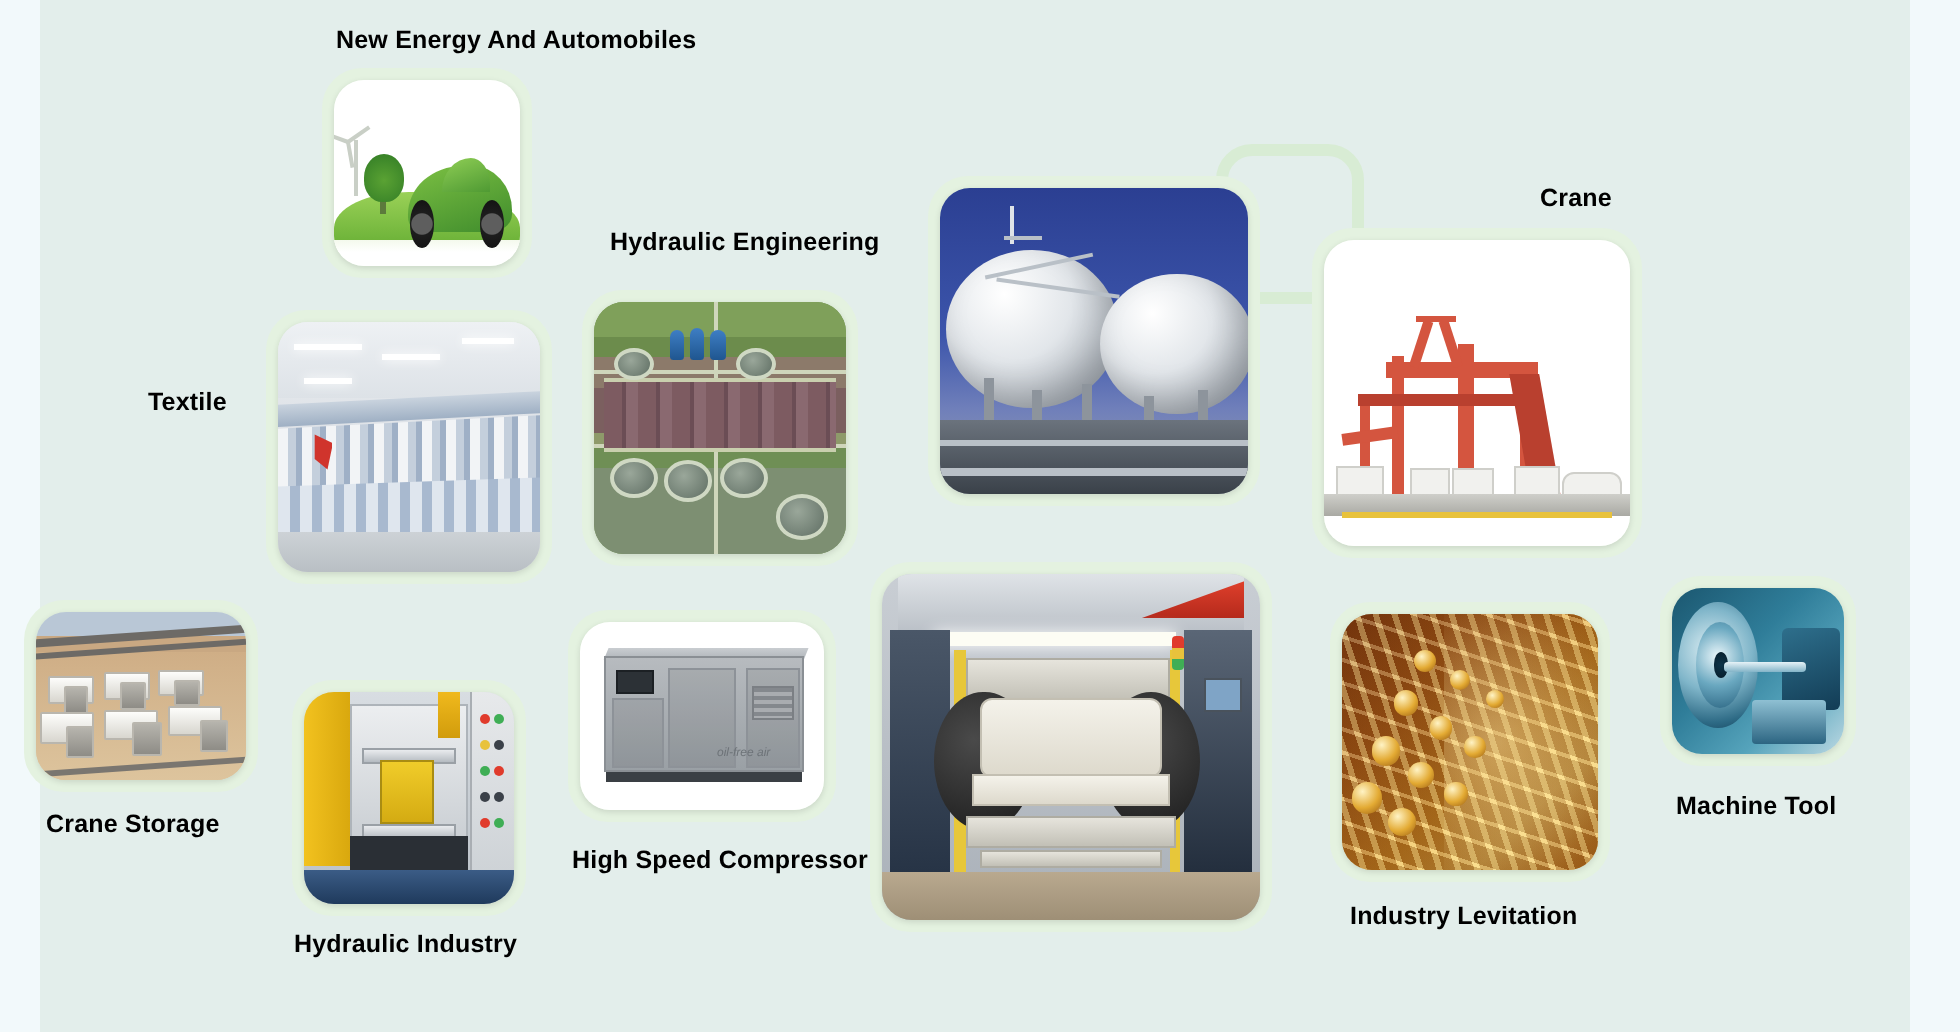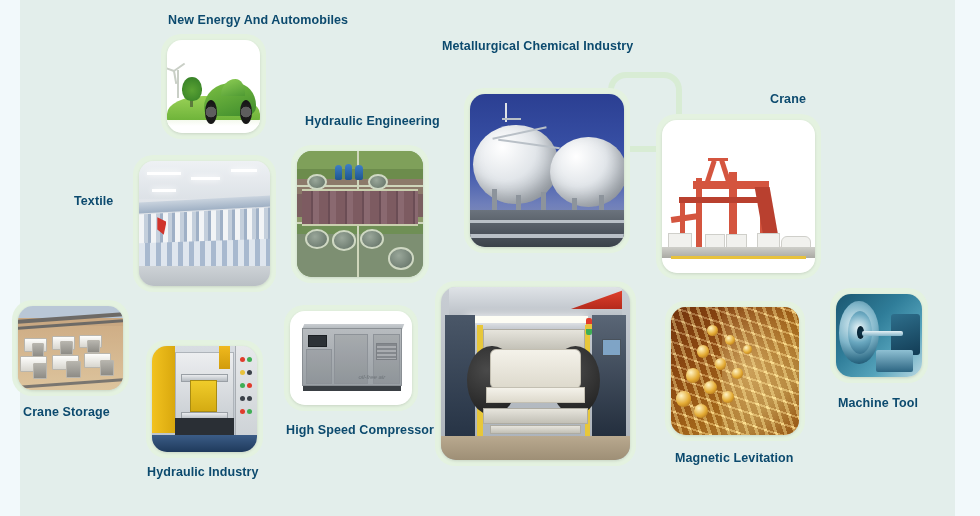--- a/index.html
+++ b/index.html
@@ -20,21 +20,21 @@
   
   .connector{position:absolute;border:6px solid #d8ecd4;border-radius:18px;background:transparent;}
 
   
   .card{position:absolute;background:#e4f2e0;border-radius:20px;padding:6px;
         box-sizing:border-box;}
   .card .thumb{width:100%;height:100%;border-radius:15px;overflow:hidden;position:relative;
         box-shadow:0 1px 3px rgba(0,0,0,.12);}
   .card .thumb>.scene{position:absolute;inset:0;}
 
-  .label{position:absolute;color:#0c4a6e;font-weight:bold;
+  .label{position:absolute;color:#000000;font-weight:bold;
          font-size:12.5px;letter-spacing:.1px;white-space:nowrap;line-height:1;}
 
   
   .ne{background:#ffffff;}
   .ne .grass{position:absolute;left:0;right:0;bottom:14%;height:26%;
     background:linear-gradient(180deg,#9ad157,#6fb43a);border-radius:40% 40% 0 0/18px 18px 0 0;}
   .ne .grass2{position:absolute;left:0;right:0;bottom:8%;height:14%;
     background:linear-gradient(180deg,#e7f3d8,#ffffff);}
   .ne .tree{position:absolute;left:16%;bottom:34%;width:22%;height:26%;
     background:radial-gradient(circle at 50% 55%,#5aa233,#2f7a25);border-radius:50% 50% 45% 45%;}
@@ -276,21 +276,20 @@
         <div class="leg" style="left:30%;top:66%;height:22%;"></div>
         <div class="leg" style="left:46%;top:64%;height:24%;"></div>
         <div class="leg" style="left:66%;top:68%;height:20%;"></div>
         <div class="leg" style="left:84%;top:66%;height:22%;"></div>
         <div class="base"></div>
         <div class="pipe" style="left:0;right:0;bottom:16%;height:3px;"></div>
         <div class="pipe" style="left:0;right:0;bottom:6%;height:4px;"></div>
       </div>
     </div>
   </div>
-  <div class="label" id="label-3" style="left: 442px; top: 40px;">Metallurgical Chemical Industry</div>
 
   <div class="card" id="card-4" style="left: 656px; top: 114px; width: 165px; height: 165px;">
     <div class="thumb">
       <div class="scene cr">
         <div class="gantry" style="left:22%;top:38%;width:4%;height:50%;"></div>
         <div class="gantry" style="left:44%;top:34%;width:5%;height:54%;"></div>
         <div class="gantry" style="left:64%;top:40%;width:4%;height:48%;"></div>
         <div class="gantry" style="left:12%;top:52%;width:3%;height:36%;"></div>
         <div class="gantry dark" style="left:11%;top:50%;width:58%;height:4%;"></div>
         <div class="gantry" style="left:20%;top:40%;width:50%;height:5%;"></div>
@@ -417,21 +416,21 @@
         <div class="bead" style="left:18%;top:76%;width:11%;height:11%;"></div>
         <div class="bead" style="left:26%;top:58%;width:10%;height:10%;"></div>
         <div class="bead" style="left:34%;top:40%;width:9%;height:9%;"></div>
         <div class="bead" style="left:42%;top:22%;width:8%;height:8%;"></div>
         <div class="bead" style="left:40%;top:66%;width:9%;height:9%;"></div>
         <div class="bead" style="left:48%;top:48%;width:8%;height:8%;"></div>
         <div class="bead" style="left:56%;top:30%;width:7%;height:7%;"></div>
       </div>
     </div>
   </div>
-  <div class="label" id="label-9" style="left: 675px; top: 452px;">Magnetic Levitation</div>
+  <div class="label" id="label-9" style="left: 675px; top: 452px;">Industry Levitation</div>
 
   <div class="card" id="card-10" style="left: 830px; top: 288px; width: 98px; height: 95px;">
     <div class="thumb">
       <div class="scene mt">
         <div class="chuck"></div>
         <div class="chuck2"></div>
         <div class="hole"></div>
         <div class="block"></div>
         <div class="shaft"></div>
         <div class="block2"></div>

